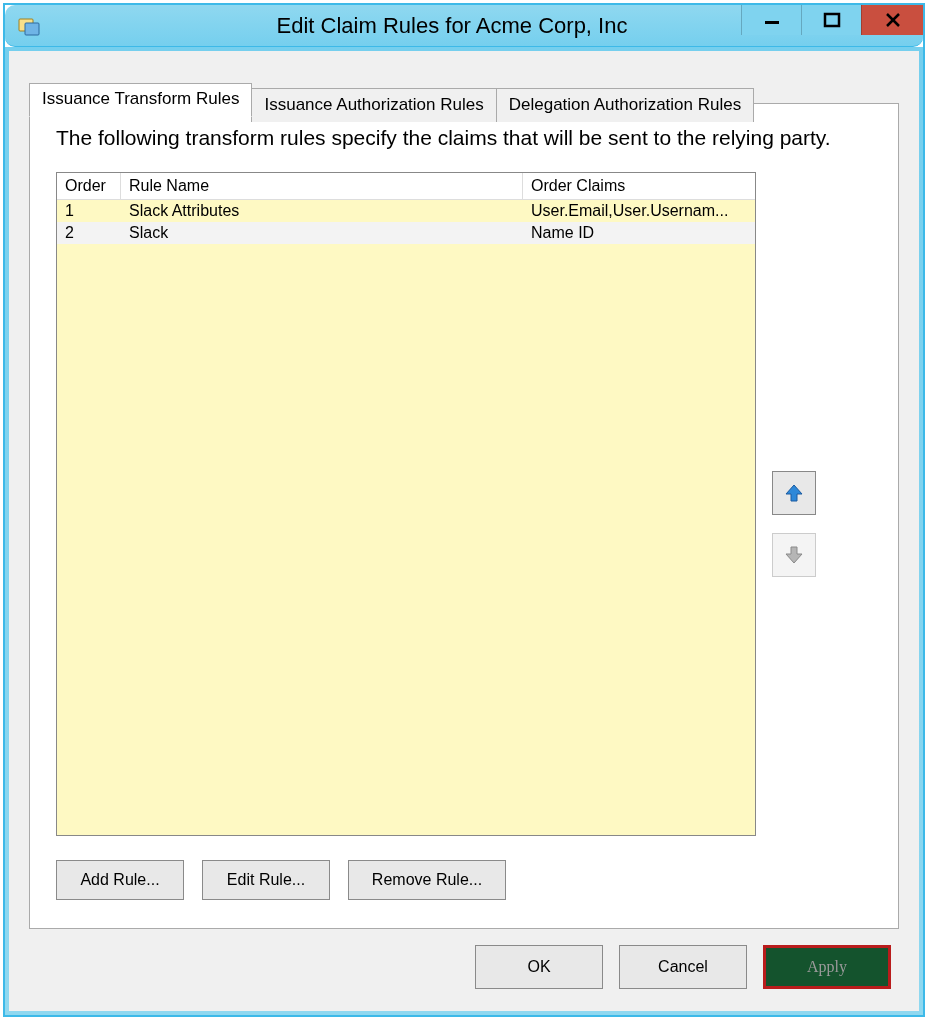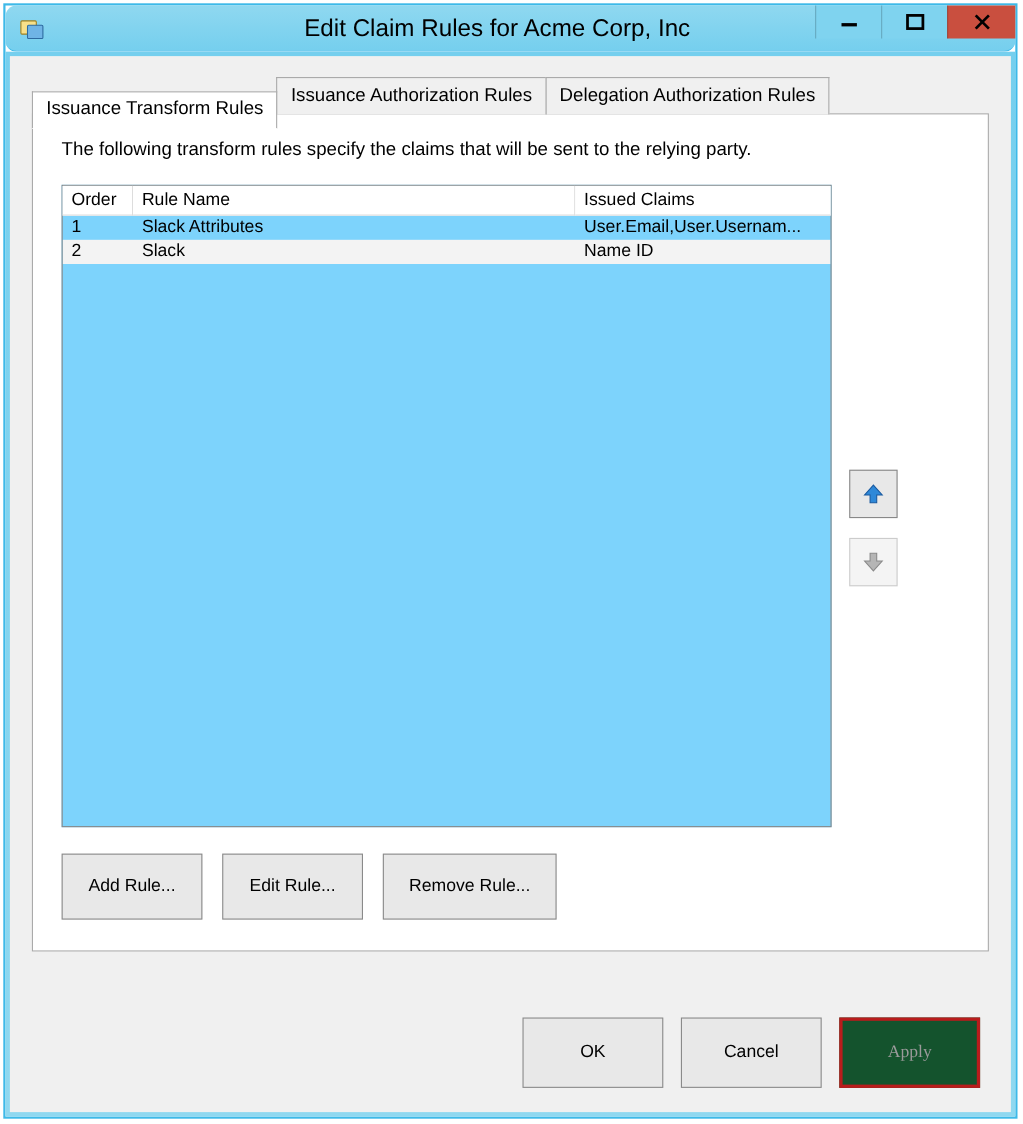--- a/index.html
+++ b/index.html
@@ -93,54 +93,54 @@
     .tab {
       padding: 6px 12px 6px 12px;
       font-size: 17px;
       color: #000;
       background: #f0f0f0;
       border: 1px solid #aaa;
       border-bottom: none;
       margin-right: -1px;
       cursor: pointer;
       position: relative;
-      top: 1px;
+      top: 19px;
     }
     .tab.active {
       background: #fff;
       border-bottom: 1px solid #fff;
       top: 14px;
       z-index: 3;
       padding-top: 5px;
       padding-bottom: 7px;
     }
     .tab-panel {
       flex: 1;
       background: #fff;
       border: 1px solid #aaa;
       padding: 22px 26px 28px 26px;
       display: flex;
       flex-direction: column;
       position: relative;
       z-index: 1;
     }
     .description {
-      font-size: 17px;
+      font-size: 21px;
       color: #000;
       margin-bottom: 22px;
     }
     .list-area {
       flex: 1;
       display: flex;
       gap: 16px;
     }
     .rules-list {
       flex: 1;
       border: 1px solid #888;
-      background: #7dd3fc;
+      background: #fef9c3;
       max-width: 700px;
       display: flex;
       flex-direction: column;
     }
     .list-header {
       display: flex;
       background: #fff;
     }
     .list-header .col {
       padding: 4px 8px;
@@ -195,36 +195,35 @@
       border: 1px solid #ccc;
       cursor: default;
     }
     .rule-buttons {
       display: flex;
       gap: 18px;
       margin-top: 24px;
     }
     .btn {
       min-width: 128px;
-      padding: 20px 14px;
+      padding: 10px 14px;
       font-size: 16px;
       background: #e8e8e8;
       border: 1px solid #8a8a8a;
       cursor: pointer;
       text-align: center;
     }
     .dialog-buttons {
       display: flex;
       justify-content: flex-end;
       gap: 16px;
       padding: 16px 8px 4px 8px;
     }
     .dialog-buttons .btn {
       min-width: 128px;
-      margin-top: 44px;
     }
     .btn.disabled {
       color: #9a9a9a;
       background: #14532d;
       border: 3px solid #b91c1c;
       cursor: default;
       font-family: Liberation Serif, serif;
     }
   </style>
 </head>
@@ -275,21 +274,21 @@
       </div>
 
       <div class="tab-panel">
         <div class="description">The following transform rules specify the claims that will be sent to the relying party.</div>
 
         <div class="list-area">
           <div class="rules-list">
             <div class="list-header">
               <div class="col col-order">Order</div>
               <div class="col col-name">Rule Name</div>
-              <div class="col col-claims">Issued Claims</div>
+              <div class="col col-claims">Order Claims</div>
             </div>
             <div class="list-rows">
               <div class="list-row">
                 <div class="cell col-order">1</div>
                 <div class="cell col-name">Slack Attributes</div>
                 <div class="cell col-claims">User.Email,User.Usernam...</div>
               </div>
               <div class="list-row">
                 <div class="cell col-order">2</div>
                 <div class="cell col-name">Slack</div>

